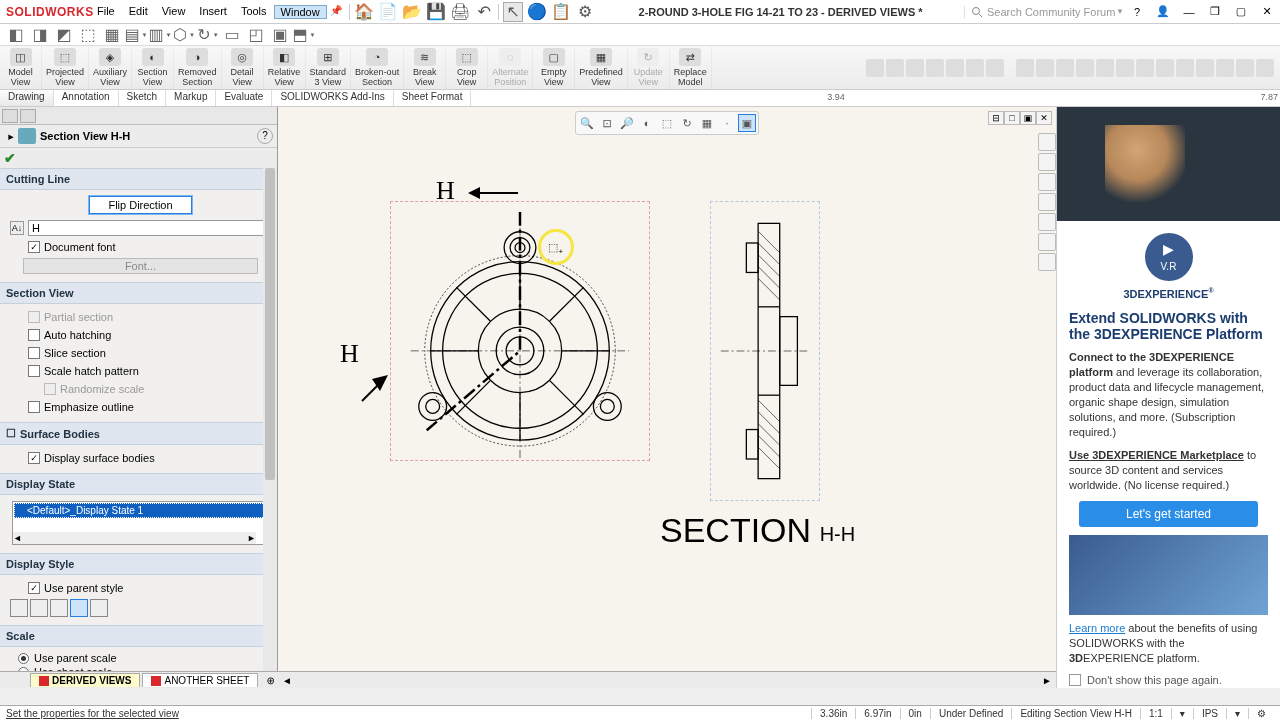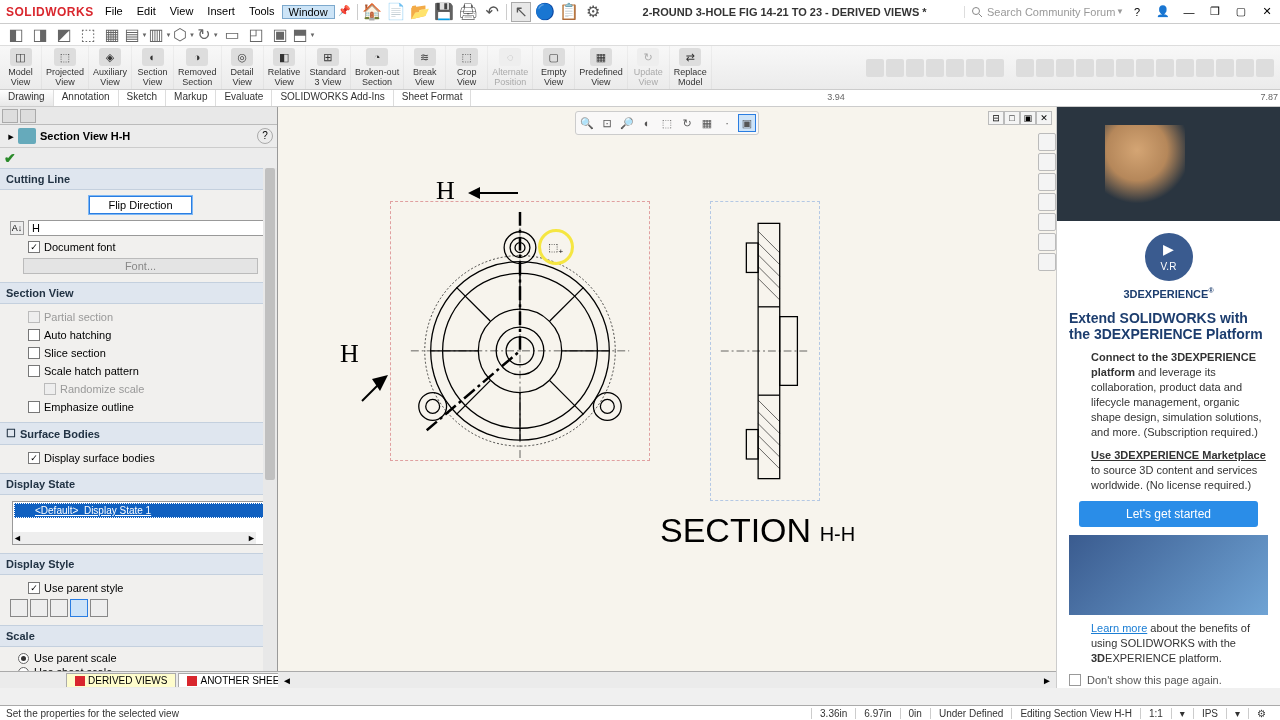--- a/index.html
+++ b/index.html
@@ -3,21 +3,21 @@
 <meta charset="utf-8">
 <style>
 * { box-sizing: border-box; margin: 0; padding: 0; font-family: "Segoe UI", Tahoma, sans-serif; }
 body { width: 1280px; height: 720px; overflow: hidden; background: #f0f0f0; position: relative; }
 
 
 .titlebar { height: 24px; background: #fff; display: flex; align-items: center; border-bottom: 1px solid #ccc; }
 .titlebar .logo { width: 80px; height: 22px; margin-left: 4px; display: flex; align-items: center; }
 .titlebar .logo svg { width: 18px; height: 18px; }
 .titlebar .logo-text { font-size: 12px; font-weight: bold; color: #d9272e; margin-left: 2px; letter-spacing: 0.5px;}
-.titlebar .menus { display: flex; margin-left: 14px; }
+.titlebar .menus { display: flex; margin-left: 6px; }
 .titlebar .menus span { font-size: 11px; padding: 0 7px; cursor: pointer; }
 .titlebar .menus span.active { background: #cce4f7; border: 1px solid #7da9cd; padding: 0 6px;}
 .titlebar .toolbar-icons { display:flex; align-items:center; gap:0;}
 .titlebar .toolbar-icons .tb { width: 20px; height:20px; display:flex; align-items:center; justify-content:center; margin: 0 2px; color:#555;}
 .titlebar .toolbar-icons .sep { width:1px; height:16px; background:#ccc; margin: 0 2px;}
 .titlebar .doc-title { flex: 1; text-align: center; font-size: 11px; font-weight: bold; color: #333; }
 .titlebar .search { display: flex; align-items: center; font-size: 11px; color: #999; width: 160px; border-left: 1px solid #ddd; padding-left: 6px;}
 .titlebar .search svg { width: 12px; height: 12px; margin-right: 4px;}
 .titlebar .window-controls { display: flex; }
 .titlebar .window-controls div { width: 26px; height: 24px; display: flex; align-items: center; justify-content: center; font-size: 11px;}
@@ -64,21 +64,21 @@
 .section-body { padding: 4px 6px 6px 10px; background:#f1f0ee;}
 .btn-flip { display:block; margin: 2px auto 6px; padding: 2px 18px; font-size: 11px; background:#fff; border:1px solid #2a7de1; box-shadow:0 0 0 1px #7cb7f5;}
 .letter-row { display:flex; align-items:center; gap:4px; margin:2px 0;}
 .letter-row .az { width:14px; height:14px; border:1px solid #999; font-size:9px; text-align:center; line-height:12px; background:#eee;}
 .letter-row input { flex:1; height:16px; font-size:11px; padding:0 3px; border:1px solid #999;}
 .btn-font { display:block; width:90%; margin:2px auto; padding:1px 0; font-size:11px; background:#e4e4e4; border:1px solid #bbb; color:#888;}
 .radio-row { display: flex; align-items: center; padding: 1px 0 1px 8px;}
 .radio-row .rad { width:11px; height:11px; border:1px solid #666; border-radius:50%; margin-right:5px; position:relative; background:#fff;}
 .radio-row .rad.sel::after { content:""; position:absolute; inset:2px; background:#333; border-radius:50%;}
 .displaystate-box { background:#fff; border:1px solid #999; height:44px; position:relative; margin:2px 2px;}
-.displaystate-box .row { background:#1060c0; color:#fff; padding:1px 20px; font-size:10px; border:1px dotted #fff; margin:1px;text-decoration:underline;}
+.displaystate-box .row { background:#1060c0; color:#fff; padding:1px 12px; font-size:10px; border:1px dotted #fff; margin:1px;}
 .displaystate-box .scroll { position:absolute; bottom:0; left:0; right:12px; height:12px; background:#eee; display:flex; justify-content:space-between; font-size:9px; align-items:center;}
 .style-btns { display:flex; gap:2px; padding:2px 0;}
 .style-btns .sb { width:18px; height:18px; border:1px solid #888; background:#eee;}
 .style-btns .sb.sel { background:#cde3f8; border-color:#2a7de1;}
 .scale-input { width:94%; height:16px; border:1px solid #aaa; background:#f4f4f4; margin:2px 0; font-size:10px; padding:0 3px; color:#888;}
 
 
 .canvas-wrap { flex: 1; background: #f7f4ed; position: relative; }
 .canvas-toolbar { position: absolute; top: 4px; left: 50%; transform: translateX(-50%); display:flex; gap:2px; background:rgba(248,248,248,0.9); border:1px solid #ccc; border-radius:3px; padding:2px;}
 .canvas-toolbar .ct { width:18px; height:18px; display:flex; align-items:center; justify-content:center; font-size:11px; color:#555;}
@@ -99,45 +99,45 @@
 .cursor-dim { position:absolute; left:258px; top:110px; font-size:11px;}
 
 .section-view-box { position:absolute; left:420px; top:70px; width:110px; height:300px; border:1px dashed #b4c8e4;}
 .section-view-box svg { width:100%; height:100%;}
 .section-title { position:absolute; left:370px; top:380px; font-size:34px; font-family: "Times New Roman", serif;}
 .section-sub { font-size:20px; vertical-align: middle;}
 
 
 .sheet-tabs { position:absolute; bottom:0; left:0; right:0; height:17px; background:#ebebeb; border-top:1px solid #aaa; display:flex; align-items:center; font-size:10px;}
 .sheet-tabs .st { padding:1px 8px; background:#fff; border:1px solid #aaa; border-bottom:none; margin-right:2px; display:flex; align-items:center; gap:3px;}
-.sheet-tabs .st.active { background:#fefccc; font-weight:normal;margin-left:36px;}
+.sheet-tabs .st.active { background:#fefccc; font-weight:bold;}
 .sheet-tabs .ico { width:10px; height:10px; background:#d9272e;}
 
 
 .promo { width: 224px; background:#fff; border-left:1px solid #ccc; display:flex; flex-direction:column; font-size:12px; position:relative;}
 .webcam { height: 116px; background:#2a3540; position:relative;}
 .webcam .face { position:absolute; left:48px; top:18px; width:80px; height:84px; background: radial-gradient(circle at 40% 30%, #d4a574 0%, #b5875a 40%, #2a3540 70%);}
 .promo-body { padding: 8px 12px; overflow:hidden;}
 .promo-logo { text-align:center; margin: 4px 0 10px;}
 .promo-logo .circ { width:48px; height:48px; border-radius:50%; background:#3a5b8f; margin:0 auto 6px; position:relative;}
 .promo-logo .circ::after{ content:"V.R"; color:#fff; font-size:10px; position:absolute; left:0; right:0; top:28px;}
 .promo-logo .circ::before{ content:"▶"; color:#fff; font-size:14px; position:absolute; left:0; right:0; top:8px;}
 .promo-logo .txt { font-size:11px; font-weight:bold; color:#1c3d6e;}
 .promo h3 { font-size:14px; color:#1c3d6e; font-weight:bold; margin-bottom:8px;}
-.promo p { font-size:11px; color:#333; line-height:15px; margin-bottom:8px;margin-left:22px;}
+.promo p { font-size:11px; color:#333; line-height:15px; margin-bottom:8px;}
 .promo .para1 .b { font-weight:bold;}
 .promo .lnk { color:#1a7dd4;}
 .promo .cta { display:block; width:90%; margin:8px auto; padding:6px 0; background:#2a8de8; color:#fff; text-align:center; border-radius:3px; font-size:12px;}
 .promo .promo-img { width:100%; height:80px; background:linear-gradient(135deg,#3a5b8f,#6fa3d4); margin:6px 0;}
 .promo .dontshow { display:flex; align-items:center; font-size:11px; color:#555; gap:6px; margin-top:6px;}
 .promo .dontshow .cb { width:12px; height:12px; border:1px solid #999;}
 
 
 .statusbar { position:absolute; bottom:0; left:0; right:0; height:15px; background:#fff; border-top:1px solid #aaa; display:flex; align-items:center; font-size:10px; padding:0 6px; color:#333;}
-.statusbar .left { flex:1;}
+.statusbar .left { flex:1;text-decoration:underline;}
 .statusbar .cell { padding: 0 8px; border-left:1px solid #ccc;}
 
 .prop-scroll { overflow-y: hidden; flex:1; position:relative;}
 .vscroll { position:absolute; right:0; top:0; bottom:0; width:14px; background:#e8e8e8;}
 .vscroll .thumb { position:absolute; left:2px; right:2px; top:0; height:60%; background:#c0c0c0; border-radius:2px;}
 </style>
 </head>
 <body>
 
 <div class="titlebar">

